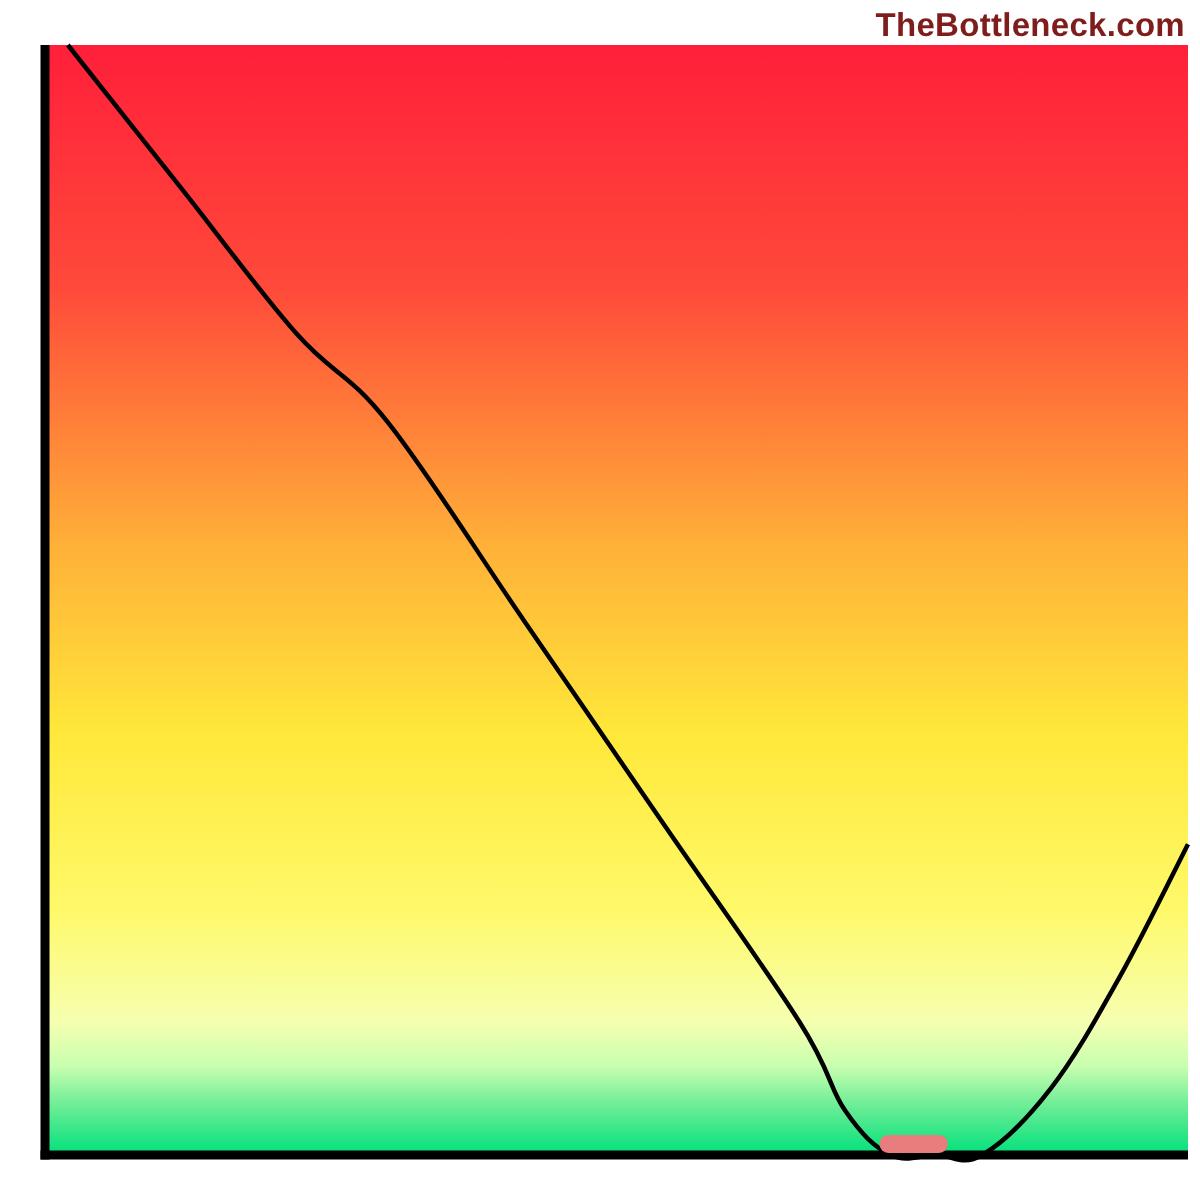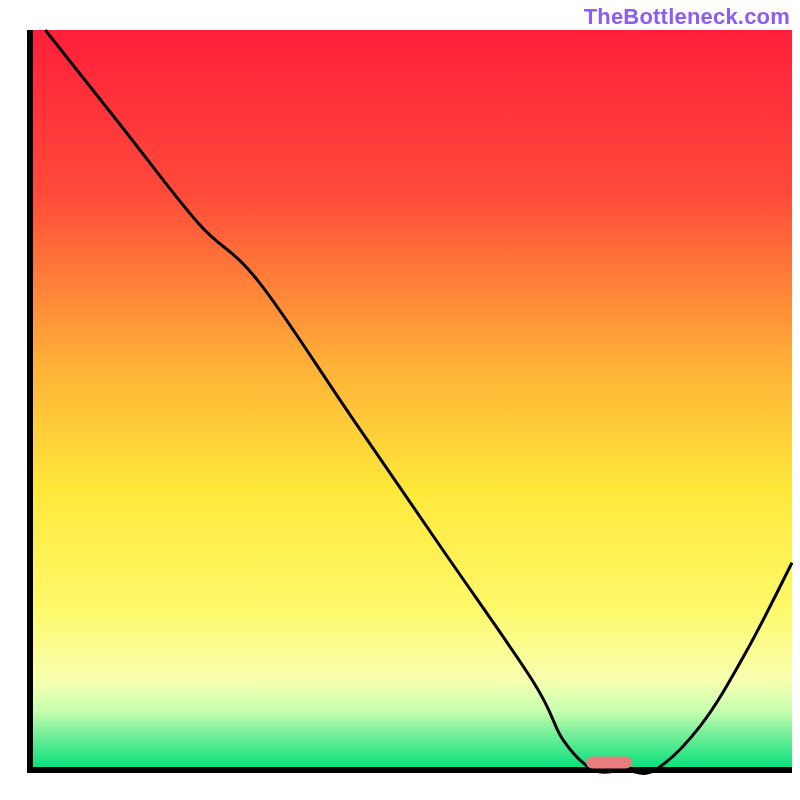--- a/index.html
+++ b/index.html
@@ -14,21 +14,21 @@
     position: relative;
     width: 800px;
     height: 800px;
   }
   .watermark {
     position: absolute;
     top: 4px;
     right: 10px;
     font-size: 22px;
     font-weight: 600;
-    color: #8b5cf6;
+    color: #7f1d1d;
     letter-spacing: 0.2px;
   }
   svg {
     display: block;
   }
 </style>
 </head>
 <body>
 
 <div class="outer">

